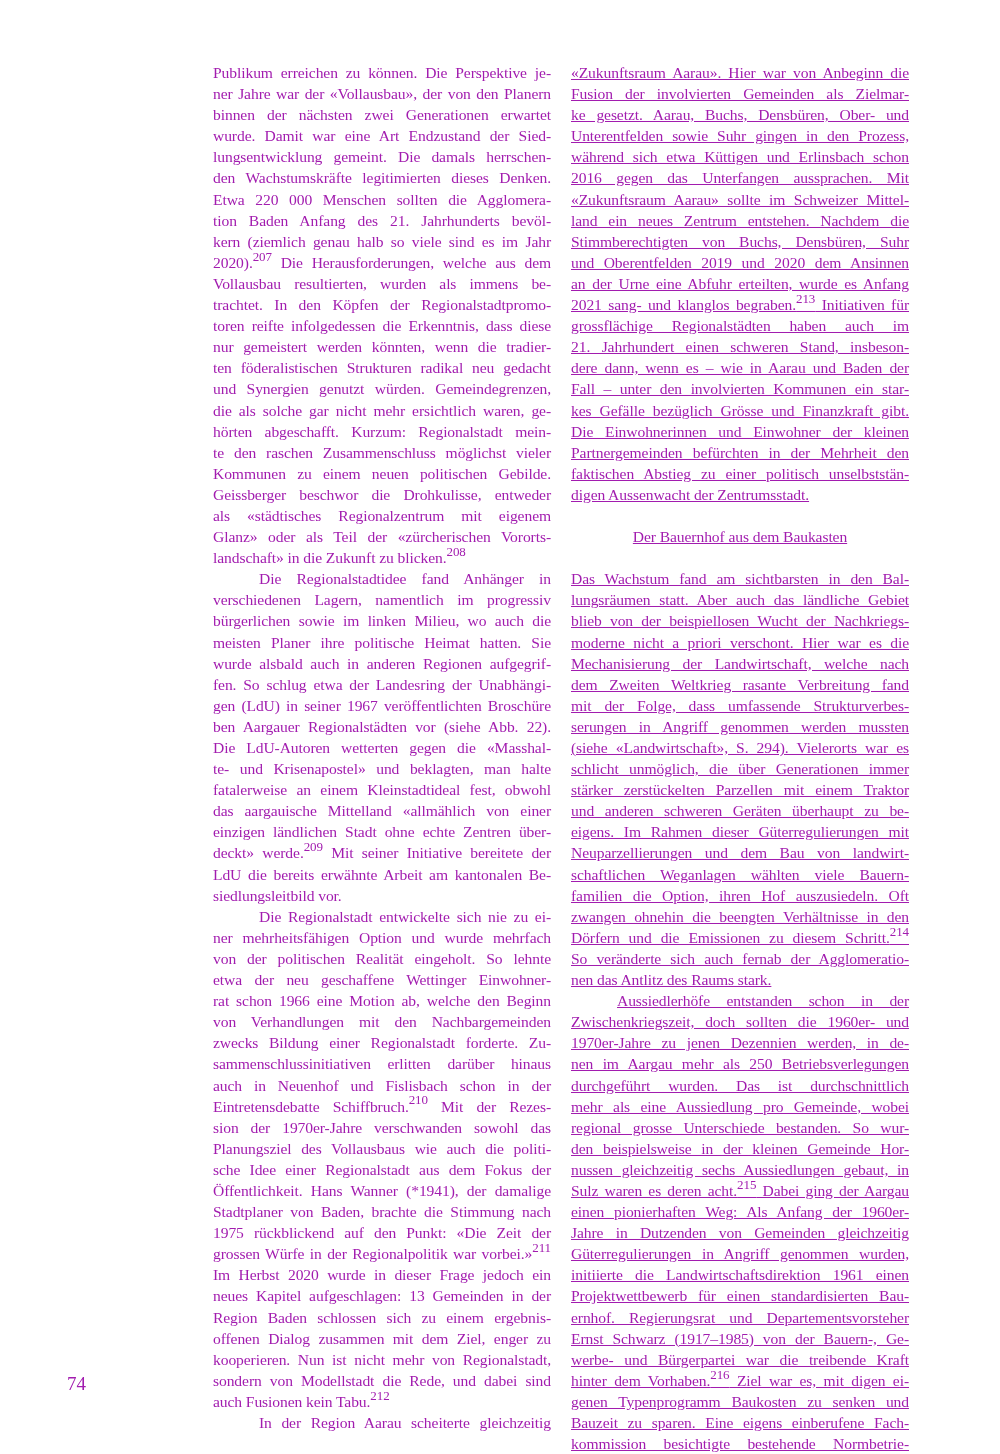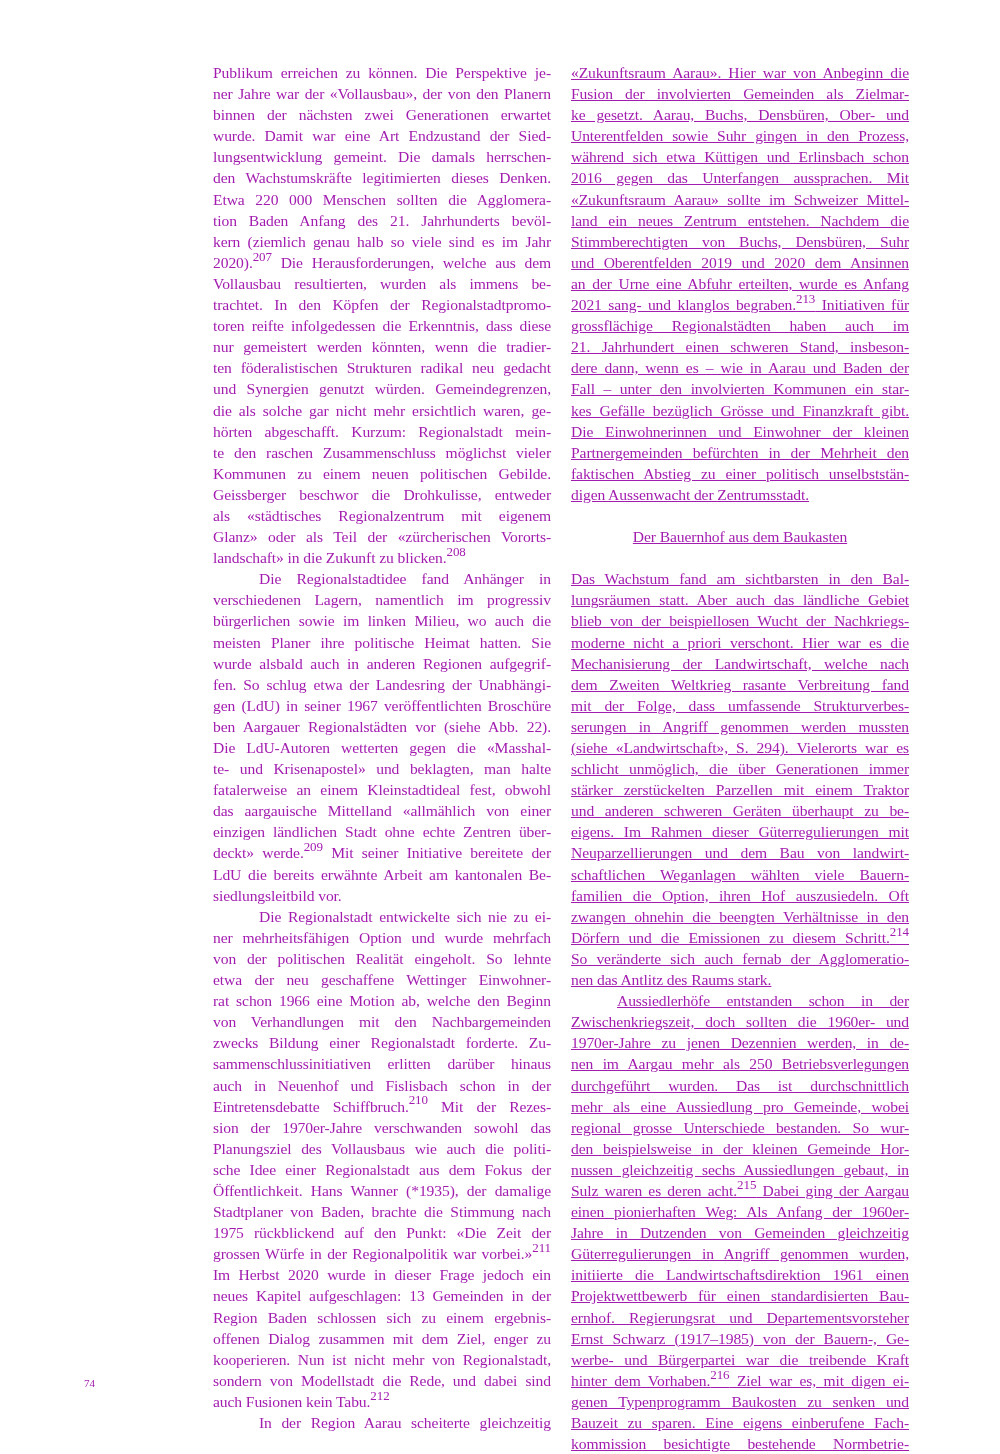--- a/index.html
+++ b/index.html
@@ -9,21 +9,21 @@
     .col { position: absolute; top: 62px; width: 338px; }
     .col-left { left: 213px; }
     .col-right { left: 571px; text-decoration: underline; }
     .line { display: block; height: 21.1px; line-height: 21.1px; font-size: 15.6px;
             text-align: justify; text-align-last: justify; white-space: nowrap; overflow: visible; letter-spacing: -0.1px; }
     .line.last { text-align-last: left; }
     .line.indent { padding-left: 46px; }
     .line.blank { }
     .line.heading { text-align-last: center; }
     .line span.fn { font-size: 13px; vertical-align: super; line-height: 0; position: relative; top: -1px; }
-    .page-number { position: absolute; left: 84px; top: 1373px; font-size: 11px; line-height: 21px; }
+    .page-number { position: absolute; left: 67px; top: 1373px; font-size: 19px; line-height: 21px; }
   </style>
 </head>
 <body>
 
 <div class="page">
   <div class="col col-left" id="col-left">
       <div class="line"><span>Publikum erreichen zu können. Die Perspektive je-</span></div>
       <div class="line"><span>ner Jahre war der «Vollausbau», der von den Planern</span></div>
       <div class="line"><span>binnen der nächsten zwei Generationen erwartet</span></div>
       <div class="line"><span>wurde. Damit war eine Art Endzustand der Sied-</span></div>
@@ -69,21 +69,21 @@
       <div class="line"><span>etwa der neu geschaffene Wettinger Einwohner-</span></div>
       <div class="line"><span>rat schon 1966 eine Motion ab, welche den Beginn</span></div>
       <div class="line"><span>von Verhandlungen mit den Nachbargemeinden</span></div>
       <div class="line"><span>zwecks Bildung einer Regionalstadt forderte. Zu-</span></div>
       <div class="line"><span>sammenschlussinitiativen erlitten darüber hinaus</span></div>
       <div class="line"><span>auch in Neuenhof und Fislisbach schon in der</span></div>
       <div class="line"><span>Eintretensdebatte Schiffbruch.</span><span class="fn">210</span><span> Mit der Rezes-</span></div>
       <div class="line"><span>sion der 1970er-Jahre verschwanden sowohl das</span></div>
       <div class="line"><span>Planungsziel des Vollausbaus wie auch die politi-</span></div>
       <div class="line"><span>sche Idee einer Regionalstadt aus dem Fokus der</span></div>
-      <div class="line"><span>Öffentlichkeit. Hans Wanner (*1935), der damalige</span></div>
+      <div class="line"><span>Öffentlichkeit. Hans Wanner (*1941), der damalige</span></div>
       <div class="line"><span>Stadtplaner von Baden, brachte die Stimmung nach</span></div>
       <div class="line"><span>1975 rückblickend auf den Punkt: «Die Zeit der</span></div>
       <div class="line"><span>grossen Würfe in der Regionalpolitik war vorbei.»</span><span class="fn">211</span></div>
       <div class="line"><span>Im Herbst 2020 wurde in dieser Frage jedoch ein</span></div>
       <div class="line"><span>neues Kapitel aufgeschlagen: 13 Gemeinden in der</span></div>
       <div class="line"><span>Region Baden schlossen sich zu einem ergebnis-</span></div>
       <div class="line"><span>offenen Dialog zusammen mit dem Ziel, enger zu</span></div>
       <div class="line"><span>kooperieren. Nun ist nicht mehr von Regionalstadt,</span></div>
       <div class="line"><span>sondern von Modellstadt die Rede, und dabei sind</span></div>
       <div class="line last"><span>auch Fusionen kein Tabu.</span><span class="fn">212</span></div>

